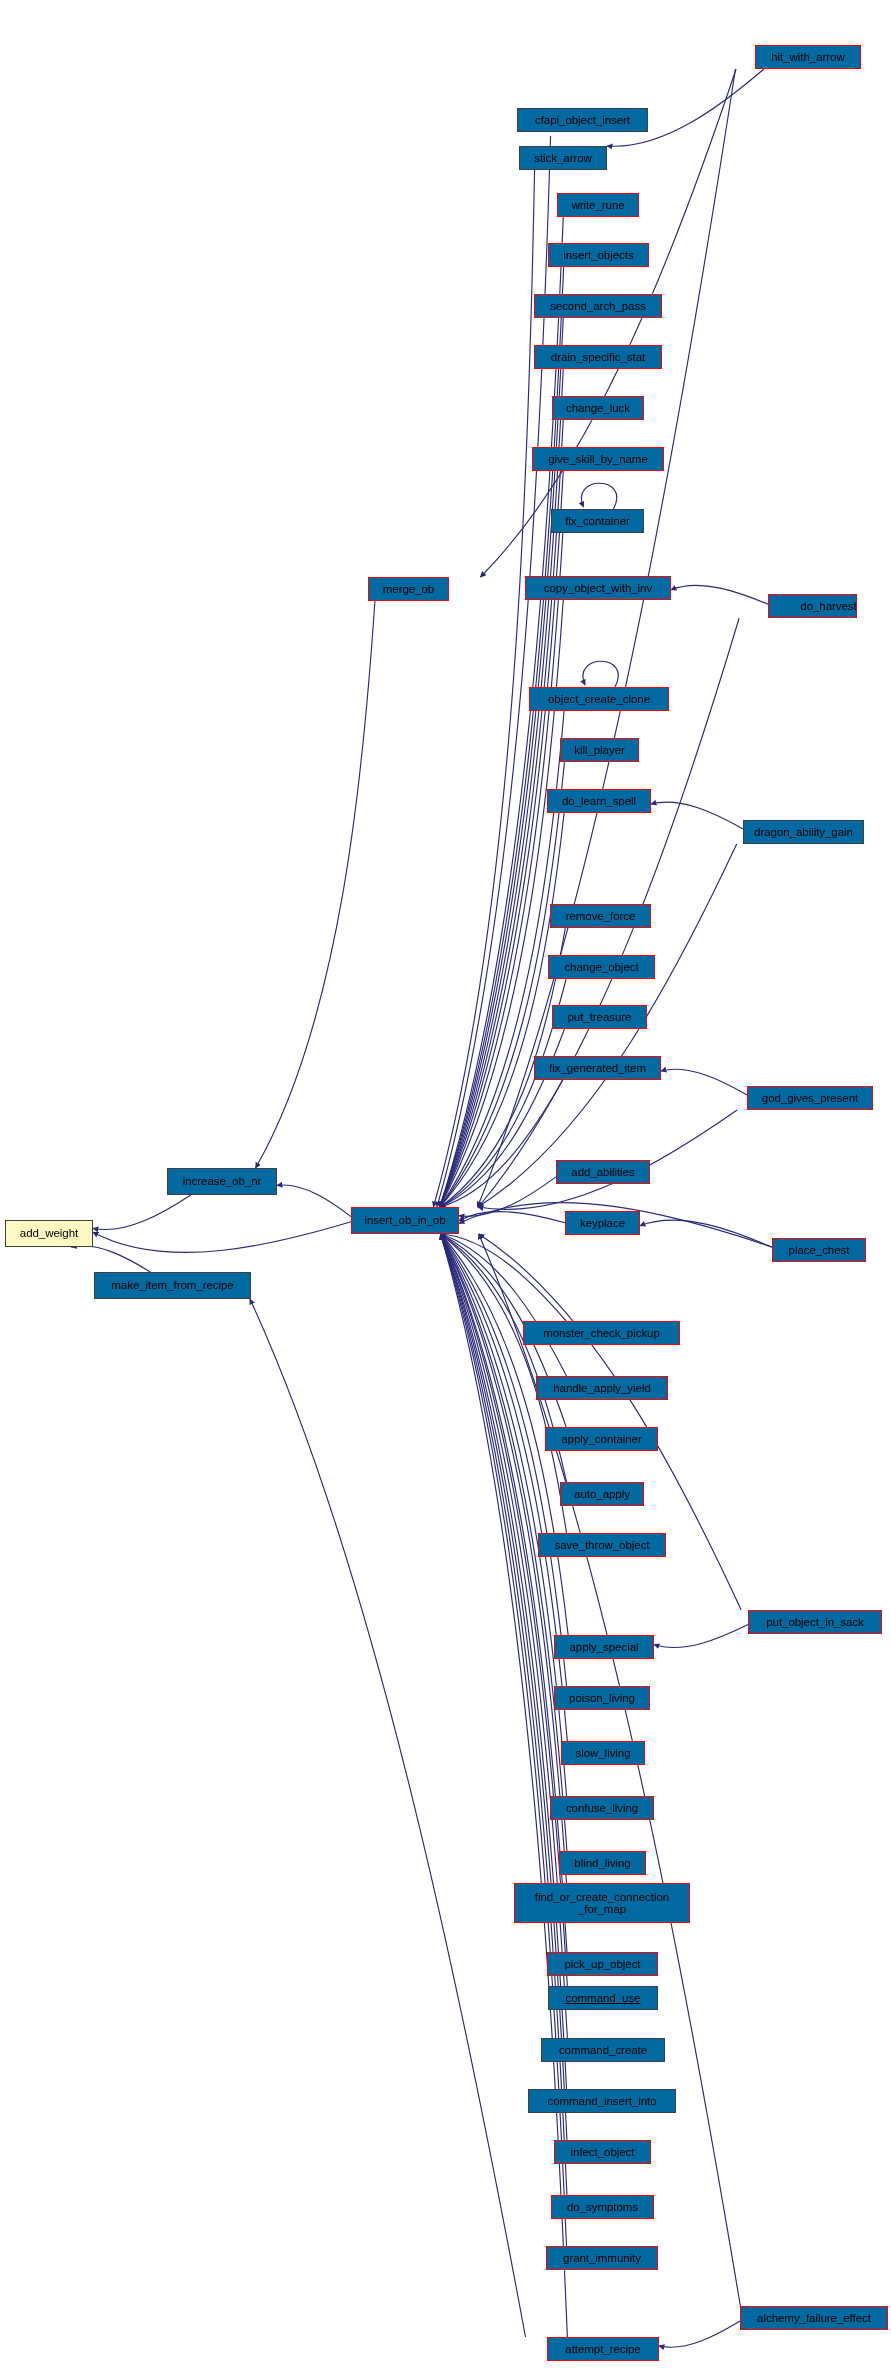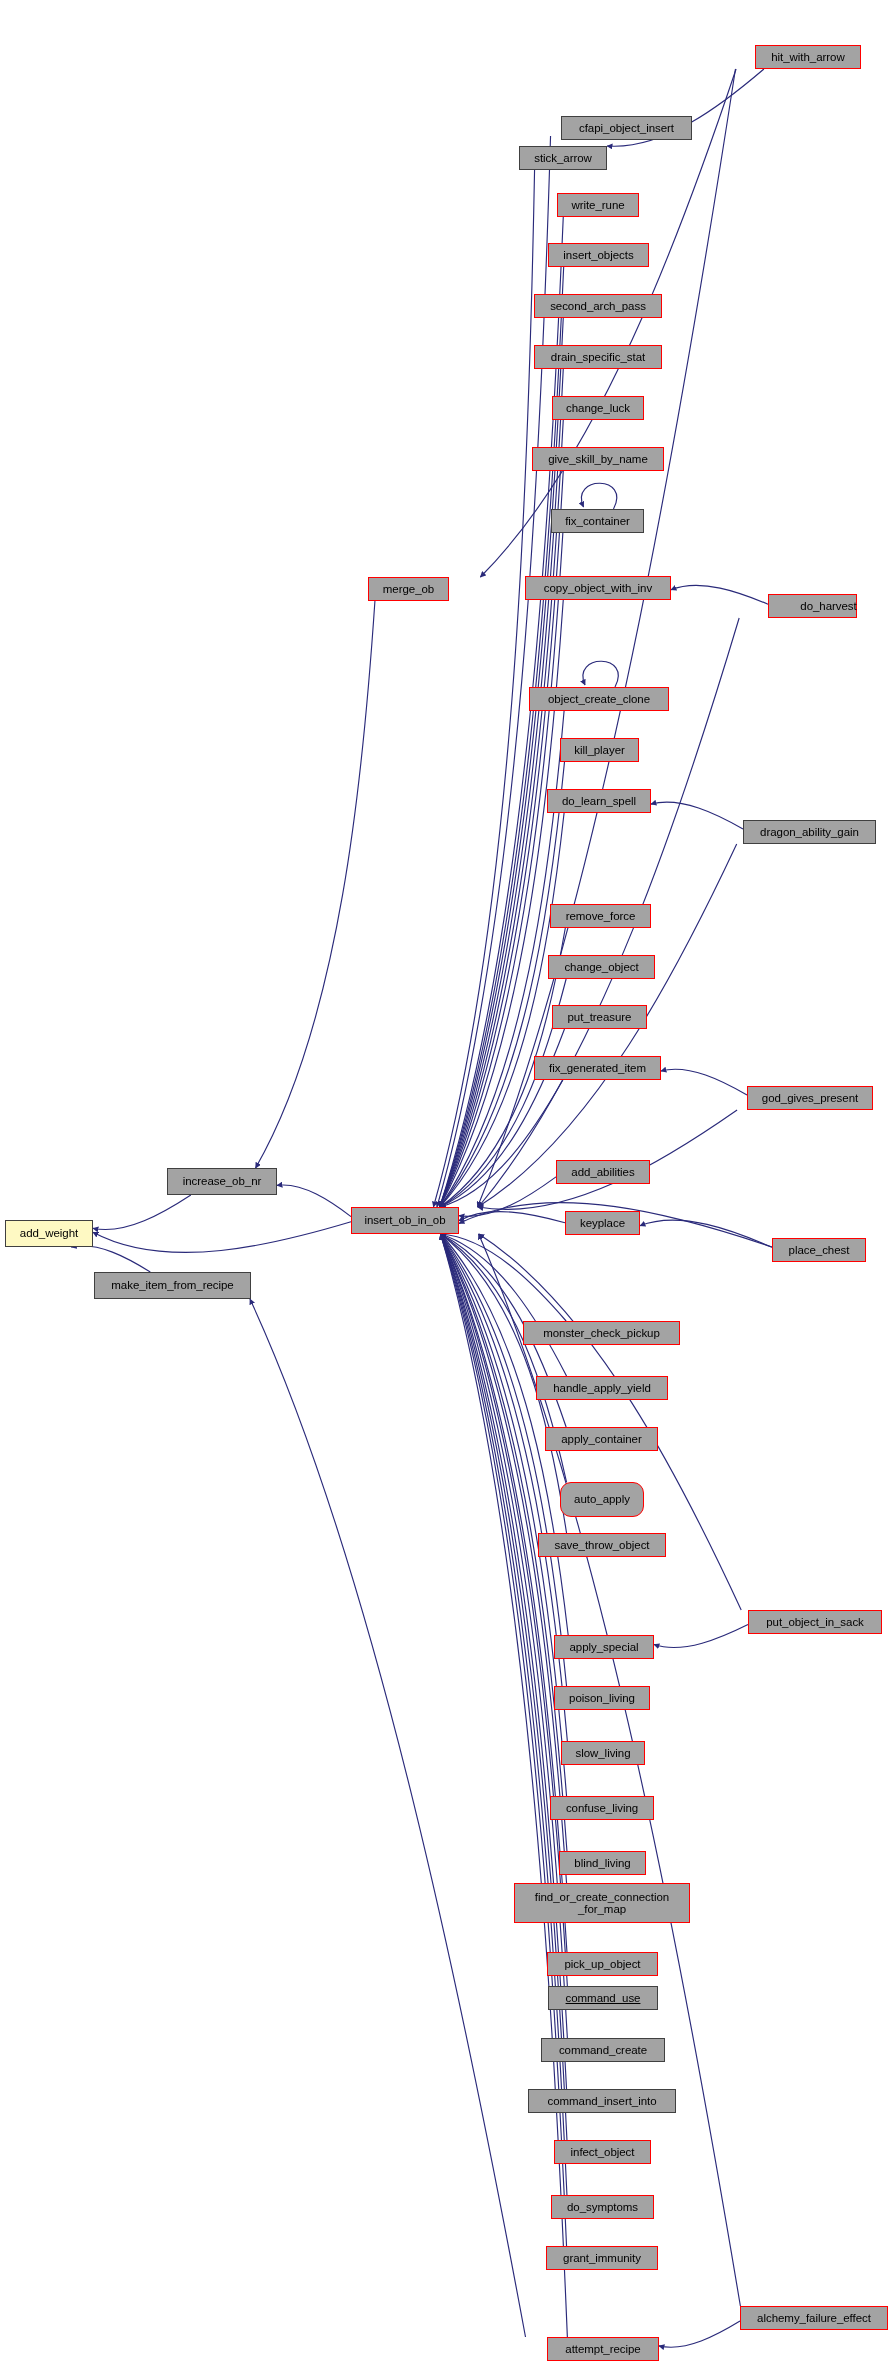--- a/index.html
+++ b/index.html
@@ -6,21 +6,21 @@
   body{font-family:"Liberation Sans",sans-serif;}
   #graph-root{position:relative;width:891px;height:2369px;background:#fff;overflow:hidden;}
   svg#edges{position:absolute;left:0;top:0;width:891px;height:2369px;}
   .node{
     position:absolute;
     box-sizing:border-box;
     display:flex;align-items:center;justify-content:center;
     font-family:"Liberation Sans",sans-serif;
     font-size:11.5px;
     color:#000;
-    background:#a3a3a3;
+    background:#0369a1;
     border:1px solid #000;
     line-height:1.05;
     text-align:center;
     white-space:pre;
     letter-spacing:-0.05px;
   }
   .node.red{border:1px solid #ff0000;}
   .node.black{border:1.4px solid #404040;}
   .node.current{background:#fef9c3;border:1.4px solid #404040;}
 </style>
@@ -98,47 +98,47 @@
         <path d="M 740 2321.1 C 717.6096000000001 2334.777, 685.7719999999999 2352.321, 659 2345.9" fill="none" stroke="#2a2a7a" stroke-width="1.15" marker-end="url(#arrow)"></path>
       </g>
   </svg>
   <div id="node-layer">
       <div class="node current" style="left: 5px; top: 1220px; width: 88px; height: 27px;">add_weight</div>
       <div class="node black" style="left: 167px; top: 1168px; width: 110px; height: 27px;">increase_ob_nr</div>
       <div class="node black" style="left: 94px; top: 1272px; width: 157px; height: 27px;">make_item_from_recipe</div>
       <div class="node red" style="left: 368px; top: 577px; width: 81px; height: 24px;">merge_ob</div>
       <div class="node red" style="left: 351px; top: 1207px; width: 108px; height: 27px;">insert_ob_in_ob</div>
       <div class="node red" style="left: 755px; top: 45px; width: 106px; height: 24px;">hit_with_arrow</div>
-      <div class="node black" style="left: 517px; top: 116px; width: 131px; height: 24px; margin-left: 44px;">cfapi_object_insert</div>
+      <div class="node black" style="left: 517px; top: 108px; width: 131px; height: 24px;">cfapi_object_insert</div>
       <div class="node black" style="left: 519px; top: 146px; width: 88px; height: 24px;">stick_arrow</div>
       <div class="node red" style="left: 557px; top: 193px; width: 82px; height: 24px;">write_rune</div>
       <div class="node red" style="left: 548px; top: 243px; width: 101px; height: 24px;">insert_objects</div>
       <div class="node red" style="left: 534px; top: 294px; width: 128px; height: 24px;">second_arch_pass</div>
       <div class="node red" style="left: 534px; top: 345px; width: 128px; height: 24px;">drain_specific_stat</div>
       <div class="node red" style="left: 552px; top: 396px; width: 92px; height: 24px;">change_luck</div>
       <div class="node red" style="left: 532px; top: 447px; width: 132px; height: 24px;">give_skill_by_name</div>
       <div class="node black" style="left: 551px; top: 509px; width: 93px; height: 24px;">fix_container</div>
       <div class="node red" style="left: 525px; top: 576px; width: 146px; height: 24px;">copy_object_with_inv</div>
       <div class="node red" style="left: 768px; top: 594px; width: 89px; height: 24px; padding-left: 32px;">do_harvest</div>
       <div class="node red" style="left: 529px; top: 687px; width: 140px; height: 24px;">object_create_clone</div>
       <div class="node red" style="left: 560px; top: 738px; width: 79px; height: 24px;">kill_player</div>
       <div class="node red" style="left: 547px; top: 789px; width: 104px; height: 24px;">do_learn_spell</div>
-      <div class="node black" style="left: 743px; top: 820px; width: 133px; height: 24px;">dragon_ability_gain</div>
+      <div class="node black" style="left: 743px; top: 820px; width: 121px; height: 24px;">dragon_ability_gain</div>
       <div class="node red" style="left: 550px; top: 904px; width: 101px; height: 24px;">remove_force</div>
       <div class="node red" style="left: 548px; top: 955px; width: 107px; height: 24px;">change_object</div>
       <div class="node red" style="left: 552px; top: 1005px; width: 95px; height: 24px;">put_treasure</div>
       <div class="node red" style="left: 534px; top: 1056px; width: 127px; height: 24px;">fix_generated_item</div>
       <div class="node red" style="left: 747px; top: 1086px; width: 126px; height: 24px;">god_gives_present</div>
       <div class="node red" style="left: 556px; top: 1160px; width: 94px; height: 24px;">add_abilities</div>
       <div class="node red" style="left: 565px; top: 1211px; width: 75px; height: 24px;">keyplace</div>
       <div class="node red" style="left: 772px; top: 1238px; width: 94px; height: 24px;">place_chest</div>
       <div class="node red" style="left: 523px; top: 1321px; width: 157px; height: 24px;">monster_check_pickup</div>
       <div class="node red" style="left: 536px; top: 1376px; width: 132px; height: 24px;">handle_apply_yield</div>
       <div class="node red" style="left: 545px; top: 1427px; width: 113px; height: 24px;">apply_container</div>
-      <div class="node red" style="left: 560px; top: 1482px; width: 84px; height: 35px; border-radius: 11px;">auto_apply</div>
+      <div class="node red" style="left: 560px; top: 1482px; width: 84px; height: 24px;">auto_apply</div>
       <div class="node red" style="left: 538px; top: 1533px; width: 128px; height: 24px;">save_throw_object</div>
       <div class="node red" style="left: 748px; top: 1610px; width: 134px; height: 24px;">put_object_in_sack</div>
       <div class="node red" style="left: 554px; top: 1635px; width: 100px; height: 24px;">apply_special</div>
       <div class="node red" style="left: 554px; top: 1686px; width: 96px; height: 24px;">poison_living</div>
       <div class="node red" style="left: 561px; top: 1741px; width: 84px; height: 24px;">slow_living</div>
       <div class="node red" style="left: 550px; top: 1796px; width: 104px; height: 24px;">confuse_living</div>
       <div class="node red" style="left: 559px; top: 1851px; width: 87px; height: 24px;">blind_living</div>
       <div class="node red" style="left: 514px; top: 1883px; width: 176px; height: 40px;">find_or_create_connection
 _for_map</div>
       <div class="node red" style="left: 547px; top: 1952px; width: 111px; height: 24px;">pick_up_object</div>

